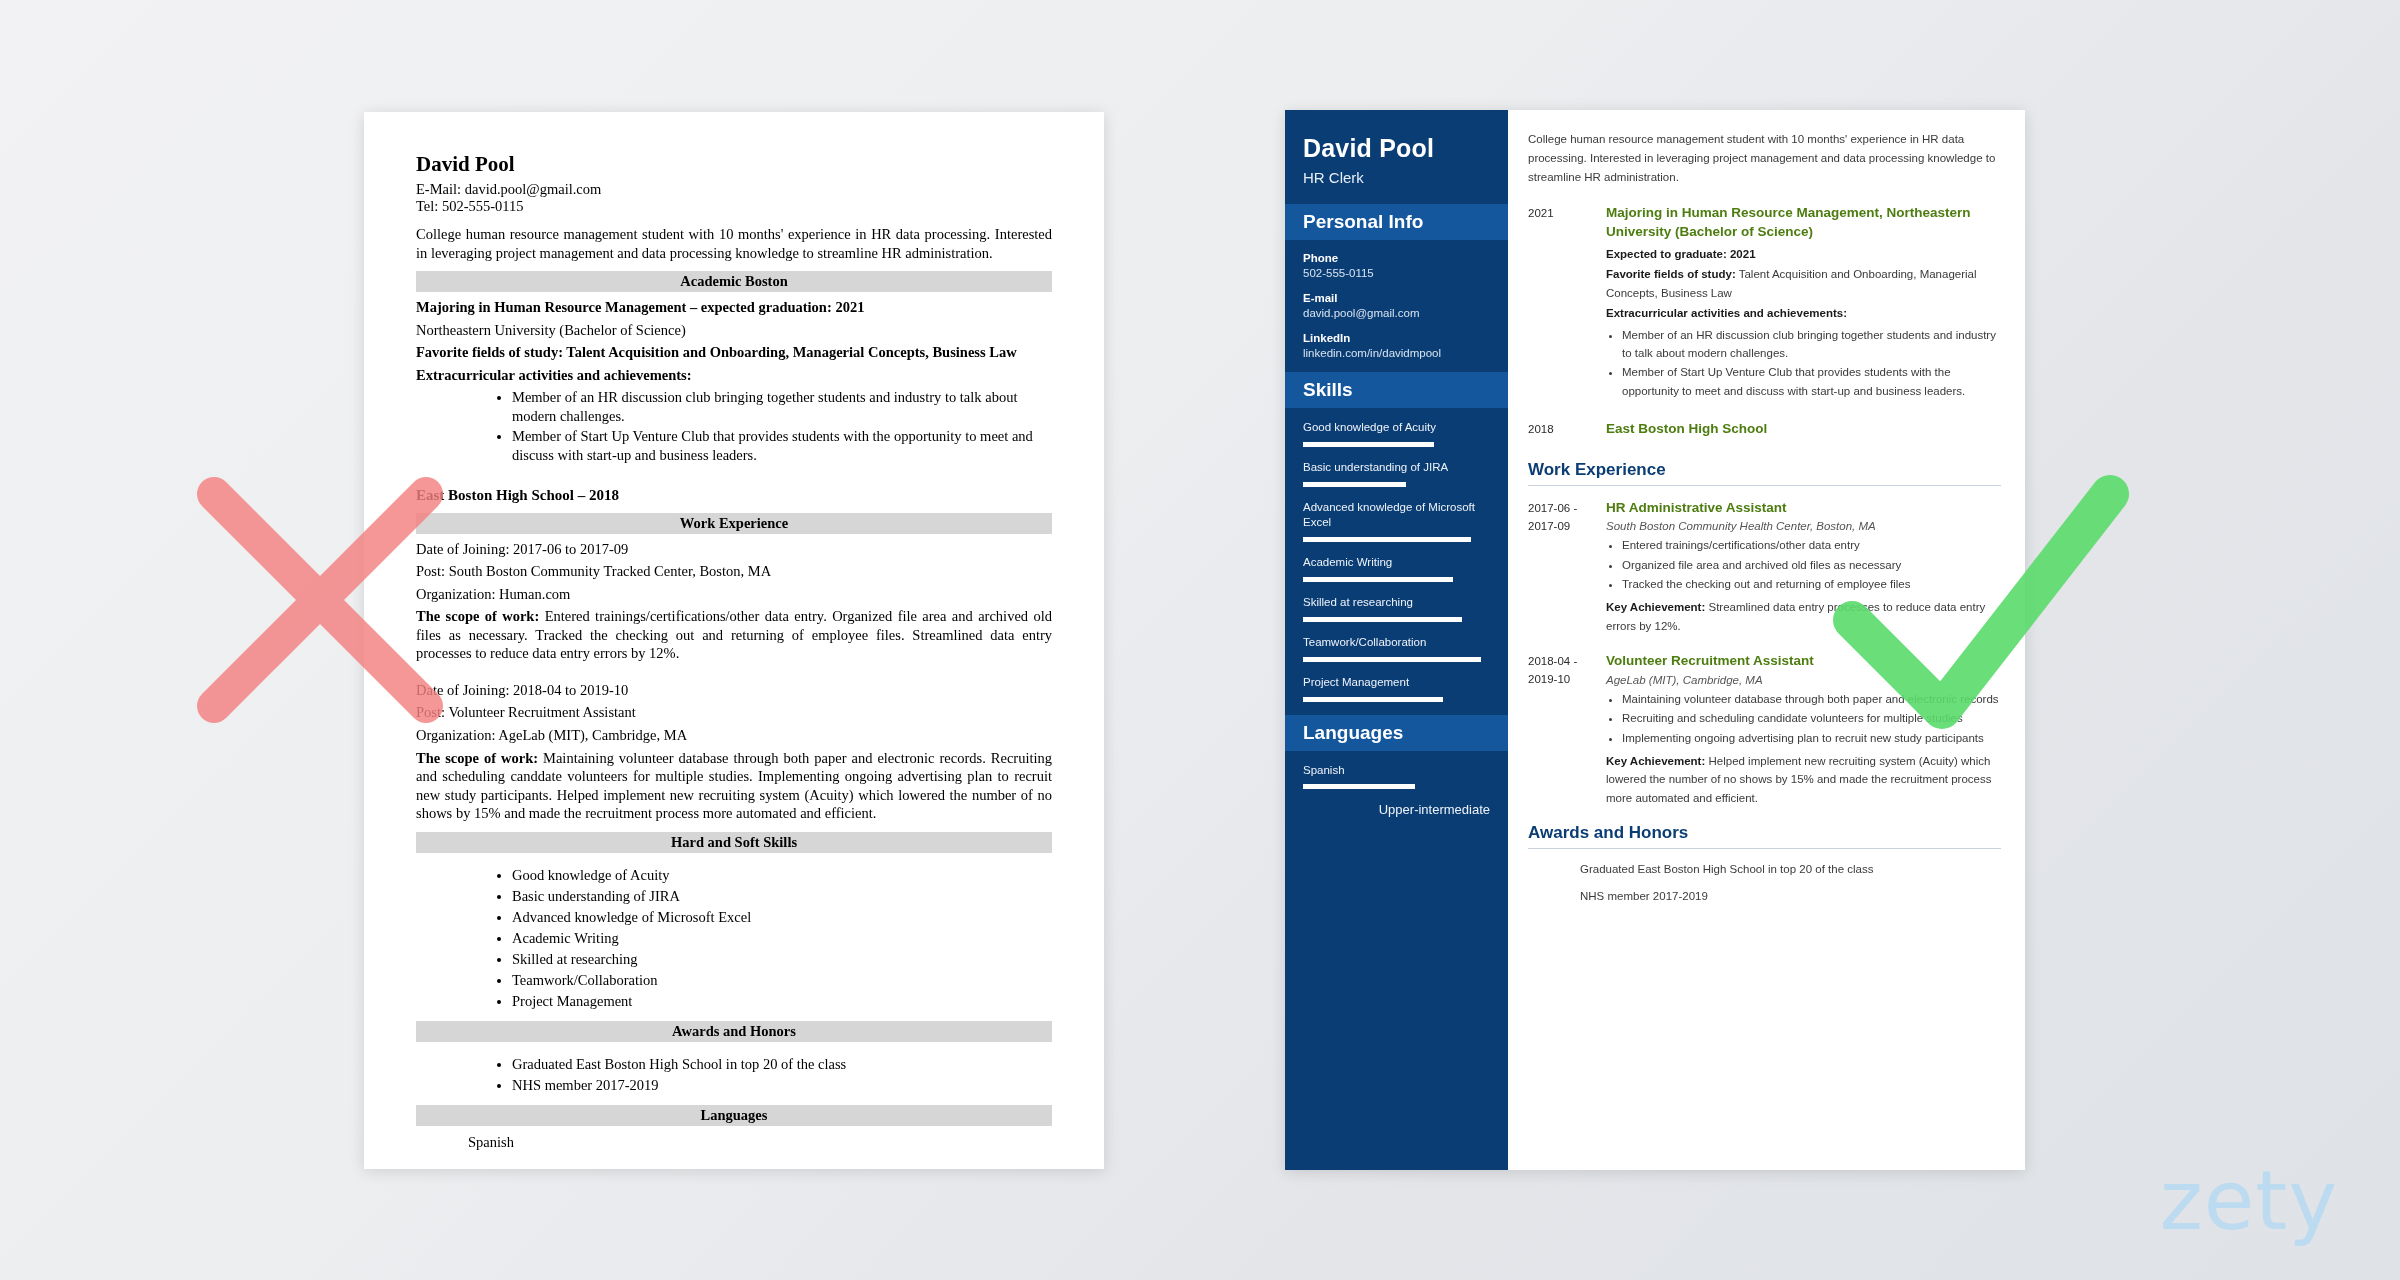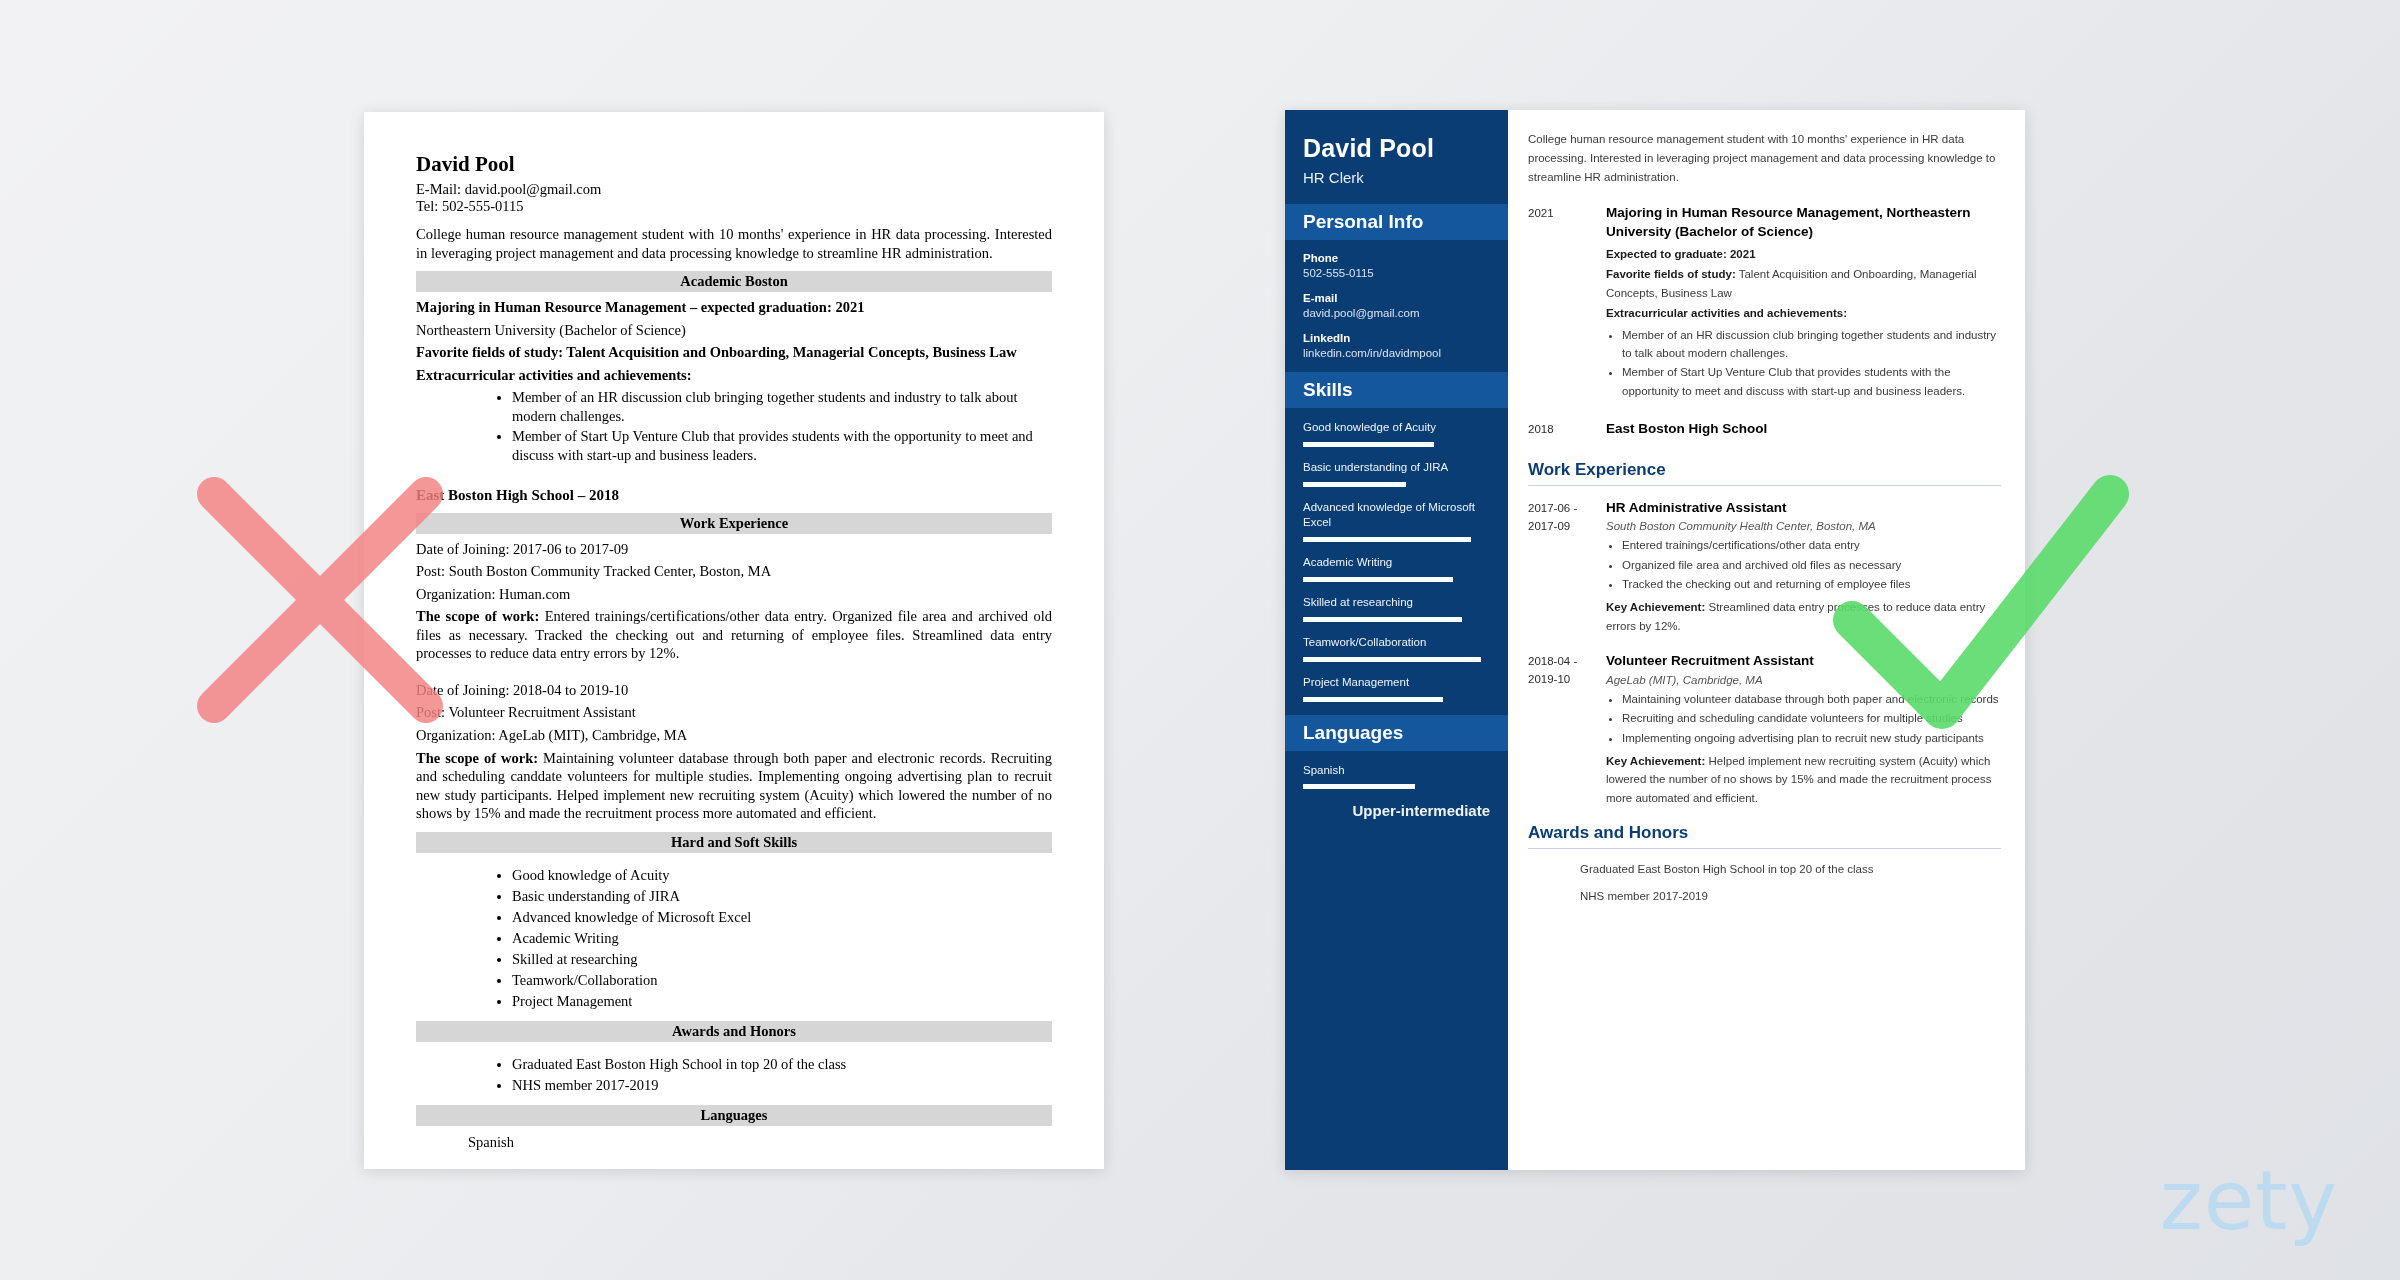--- a/index.html
+++ b/index.html
@@ -148,25 +148,24 @@
     position: relative;
   }
   #good-sidebar .g-bar-fill {
     height: 5px;
     background: #0b3d75;
     position: absolute;
     right: 0;
     top: 0;
   }
   #good-sidebar .g-lang-level {
-    font-size: 15px;
+    font-size: 13px;
     color: #eef3f9;
     text-align: right;
     margin: 8px 18px 0 18px;
-    font-weight: bold;
   }
 
   #good-main {
     flex: 1;
     padding: 20px 24px 0 20px;
     box-sizing: border-box;
     color: #2b2b2b;
   }
   #good-main .g-summary {
     font-size: 11.5px;
@@ -191,21 +190,21 @@
     flex: none;
     font-size: 11.5px;
     color: #2b2b2b;
     line-height: 1.55;
     padding-top: 2px;
   }
   #good-main .g-body { flex: 1; }
   #good-main .g-title {
     font-size: 13.5px;
     font-weight: bold;
-    color: #000000;
+    color: #4d7c0f;
     line-height: 1.45;
     margin: 0 0 3px 0;
   }
   #good-main .g-sub {
     font-size: 11.5px;
     font-style: italic;
     color: #555;
     margin: 0 0 4px 0;
   }
   #good-main .g-line {

